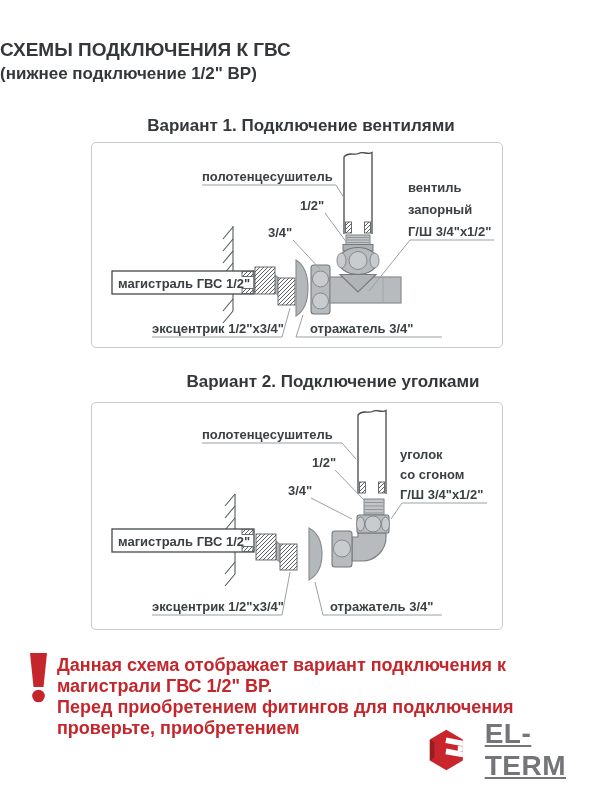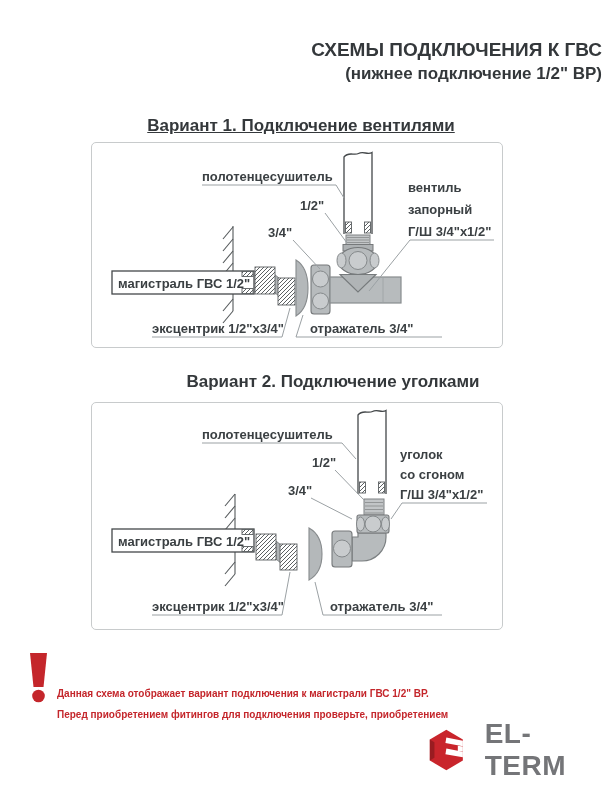--- a/index.html
+++ b/index.html
@@ -1,54 +1,54 @@
 <!DOCTYPE html>
 <html><head>
 <meta charset="utf-8">
 <style>
   html,body{margin:0;padding:0;}
   body{
     width:602px;height:800px;background:#ffffff;position:relative;overflow:hidden;
     font-family:"Liberation Sans",sans-serif;
   }
   .title{
-    position:absolute;left:0;top:38px;width:602px;text-align:right;
+    position:absolute;left:0;top:38px;width:602px;text-align:left;
     color:#34383b;font-weight:bold;font-size:19px;line-height:24px;
   }
   .title .sub{font-size:17px;}
   .section-heading{
     position:absolute;left:0;width:602px;text-align:center;
     color:#34383b;font-weight:bold;font-size:17px;
   }
-  #heading1{top:116px;text-decoration:underline;}
+  #heading1{top:116px;}
   #heading2{top:372px;padding-left:32px;}
   .panel{
     position:absolute;left:91px;width:410px;background:#fff;
     border:1px solid #c8cbcc;border-radius:5px;
   }
   #panel1{top:142px;height:204px;}
   #panel2{top:402px;height:226px;}
   svg text{
     font-family:"Liberation Sans",sans-serif;font-weight:bold;
     font-size:13px;fill:#3b4043;
   }
   .leader{fill:none;stroke:#9ba1a4;stroke-width:1;}
   .outline{stroke:#44484a;stroke-width:1.3;fill:#ffffff;}
   .fit{fill:#b7bbbd;stroke:#76797b;stroke-width:1.1;}
   .fitlight{fill:#c9ccce;stroke:#85898b;stroke-width:1;}
   .thr{fill:url(#hatch);stroke:#5a5e60;stroke-width:0.9;}
   .wall{stroke:#54585a;stroke-width:1.1;}
   .warning{
     position:absolute;left:57px;top:655px;width:520px;
-    color:#c4262b;font-weight:bold;font-size:10px;line-height:21px;margin-top:28px;
+    color:#c4262b;font-weight:bold;font-size:18px;line-height:21px;
   }
   .warn-icon{position:absolute;left:29px;top:653px;}
   .logo{position:absolute;left:428px;top:726px;height:48px;display:flex;align-items:center;}
   .logo-text{
-    color:#747578;font-weight:bold;font-size:28px;letter-spacing:0.5px;margin-left:20px;
+    color:#747578;font-weight:bold;font-size:28px;letter-spacing:0.5px;margin-left:20px;text-decoration:underline;
   }
 </style>
 </head>
 <body>
 
 <div class="title">
   <div>СХЕМЫ ПОДКЛЮЧЕНИЯ К ГВС</div>
   <div class="sub">(нижнее подключение 1/2" ВР)</div>
 </div>
 

